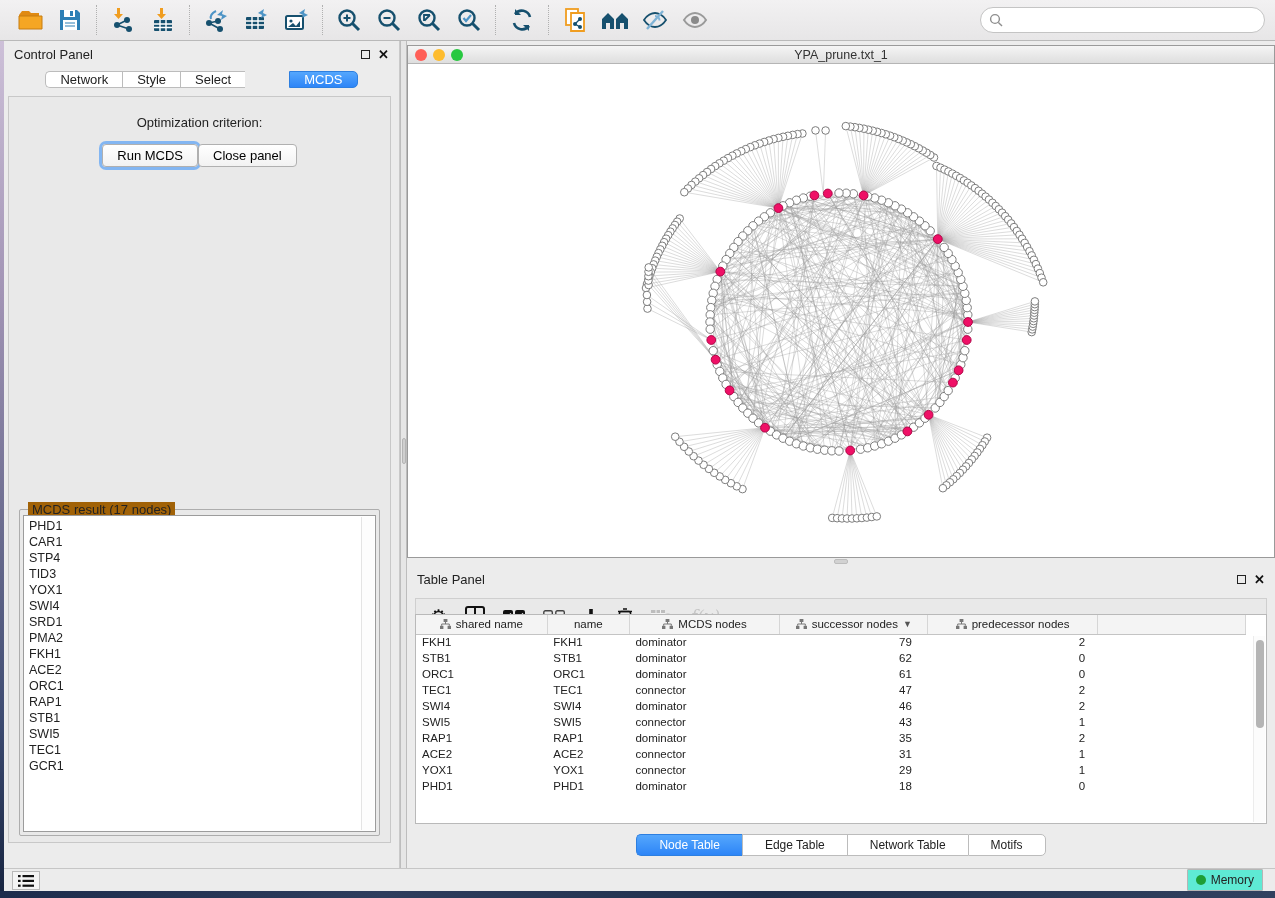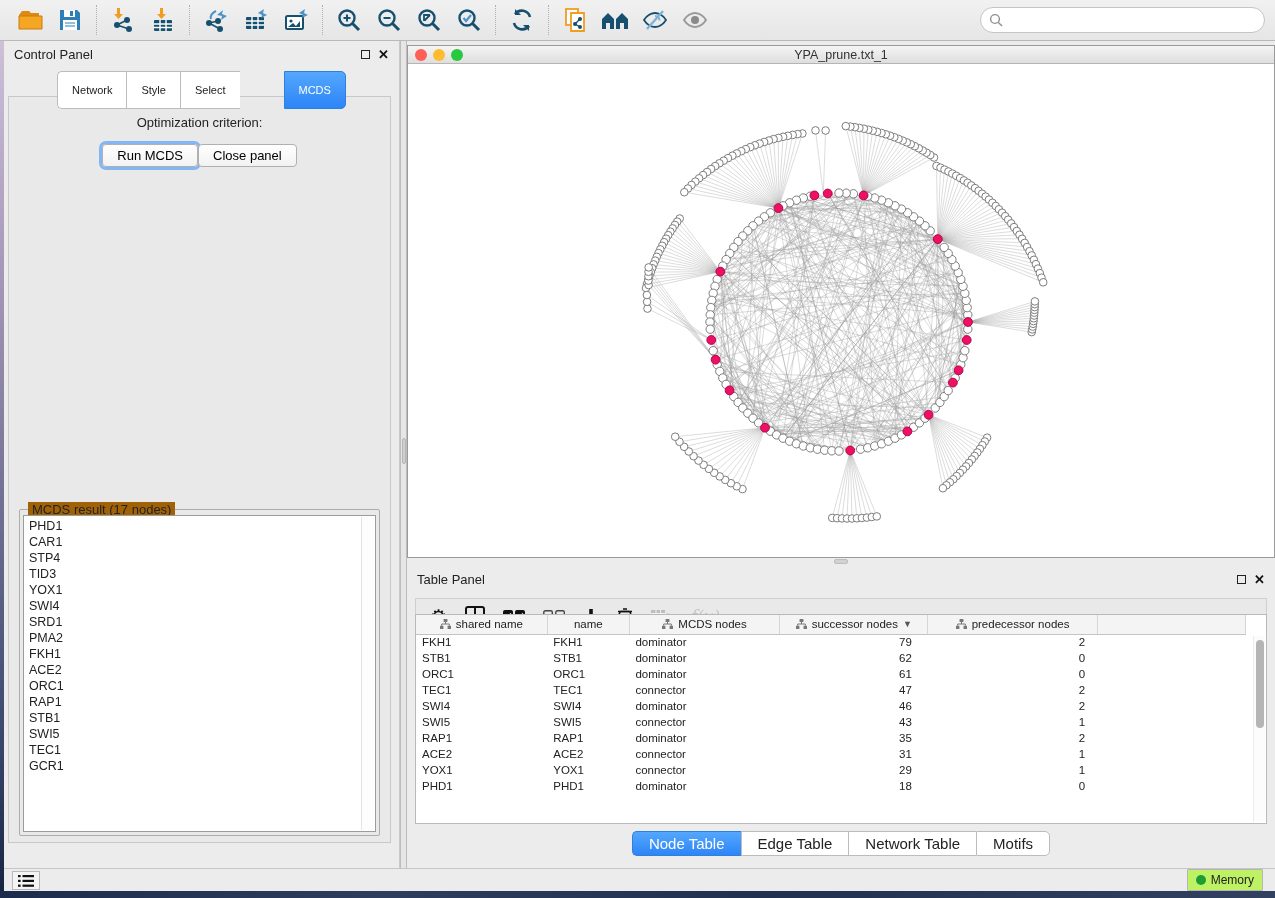--- a/index.html
+++ b/index.html
@@ -23,21 +23,21 @@
     background:linear-gradient(90deg,#1d2c4c,#2e3d5d 30%,#20304e 60%,#31415f); }
 
   
   .control-panel { position:absolute; left:4px; top:41px; width:396px; height:827px; background:#ececec; border-right:1px solid #c9c9c9; }
   .panel-titlebar { height:26px; display:flex; align-items:center; padding:0 10px; font-size:13px; color:#222; }
   .panel-wbtns { margin-left:auto; display:flex; gap:8px; align-items:center; }
   .float-box { width:9px; height:9px; border:1.5px solid #222; display:inline-block; }
   .close-x { font-weight:bold; font-size:13px; color:#111; line-height:9px; }
 
   .ctabs { display:flex; justify-content:center; gap:0; position:relative; z-index:2; margin-top:4px; }
-  .ctab { background:#fff; border:1px solid #bcbcbc; border-right:none; padding:12px 14px; font-size:11px; color:#222; }
+  .ctab { background:#fff; border:1px solid #bcbcbc; border-right:none; padding:0 14px; font-size:13px; color:#222; }
   .ctab:first-child { border-radius:5px 0 0 5px; }
   .ctab:last-child { border-right:1px solid #bcbcbc; border-radius:0 5px 5px 0; }
   .ctab.active { background:linear-gradient(#55a7fd,#2d85f7); color:#fff; border-color:#2d7fe0;margin-left:44px; }
 
   .cp-content { position:absolute; left:4px; right:8px; top:55px; bottom:25px; background:#e9e9e9; border:1px solid #c8c8c8; }
   .opt-label { text-align:center; margin-top:18px; font-size:13px; }
   .combo { width:312px; height:24px; margin:8px auto 0; background:#fff; border:1px solid #b4b4b4; border-radius:5px; display:flex; align-items:center; position:relative; }
   .combo-text { flex:1; padding:0 8px; font-size:13px; white-space:nowrap; }
   .combo-btn { width:20px; height:24px; margin-right:-1px; border-radius:0 5px 5px 0;
     background:linear-gradient(#6cb1f8,#2f7df2); display:flex; flex-direction:column; align-items:center; justify-content:center; color:#fff; }
@@ -80,29 +80,29 @@
     font-weight:normal; font-size:11.5px; color:#222; text-align:center; position:relative; white-space:nowrap; overflow:hidden; }
   .th-inner { display:flex; align-items:center; justify-content:center; gap:5px; }
   .sorticon { color:#555; font-size:9px; }
   .ntable td { height:16px; font-size:11.5px; padding:0 0 0 6px; white-space:nowrap; overflow:hidden; }
   .ntable td.num { text-align:right; padding-right:16px; }
   .ntable td.num2 { text-align:right; padding-right:12px; }
   .tbl-vscroll { position:absolute; top:21px; right:1px; width:12px; bottom:1px; background:#fcfcfc; border-left:1px solid #ececec; }
   .tbl-thumb { position:absolute; left:2px; top:4px; width:8px; height:88px; background:#b5b5b5; border-radius:4px; }
 
   .bottom-tabs { position:absolute; left:0; right:0; bottom:12px; display:flex; justify-content:center; }
-  .btab { background:#fff; border:1px solid #bcbcbc; border-right:none; padding:3px 16px; font-size:15px; }
+  .btab { background:#fff; border:1px solid #bcbcbc; border-right:none; padding:3px 22px; font-size:12px; }
   .btab:first-child { border-radius:5px 0 0 5px; }
   .btab:last-child { border-right:1px solid #bcbcbc; border-radius:0 5px 5px 0; }
   .btab.active { background:linear-gradient(#55a7fd,#2d85f7); color:#fff; border-color:#2d7fe0; }
 
   
   .statusbar { position:absolute; left:4px; top:868px; width:1271px; height:23px; background:#ececec; border-top:1px solid #c6c6c6; }
   .list-btn { position:absolute; left:8px; top:2px; width:28px; height:19px; background:#f4f4f4; border:1px solid #b9b9b9; display:flex; align-items:center; justify-content:center; }
-  .memory-btn { position:absolute; right:12px; top:0px; height:22px; background:#bef264; border:1px solid #b5b5b5; border-radius:1px; display:flex; align-items:center; gap:5px; padding:0 8px; font-size:12px; }
+  .memory-btn { position:absolute; right:12px; top:0px; height:22px; background:#5eead4; border:1px solid #b5b5b5; border-radius:1px; display:flex; align-items:center; gap:5px; padding:0 8px; font-size:12px; }
   .memdot { width:10px; height:10px; border-radius:50%; background:#1d9e35; }
 </style>
 </head>
 <body>
 
 <div class="toolbar">
   <div class="tbtn">
     <svg width="26" height="26" viewBox="0 0 26 26">
         <path d="M2 8l3-4h7l2 2h8v3H2z" fill="#e08a12"></path>
         <path d="M2 22V9h20l3-0v13z" fill="#f5a623" stroke="#c77d10"></path>

